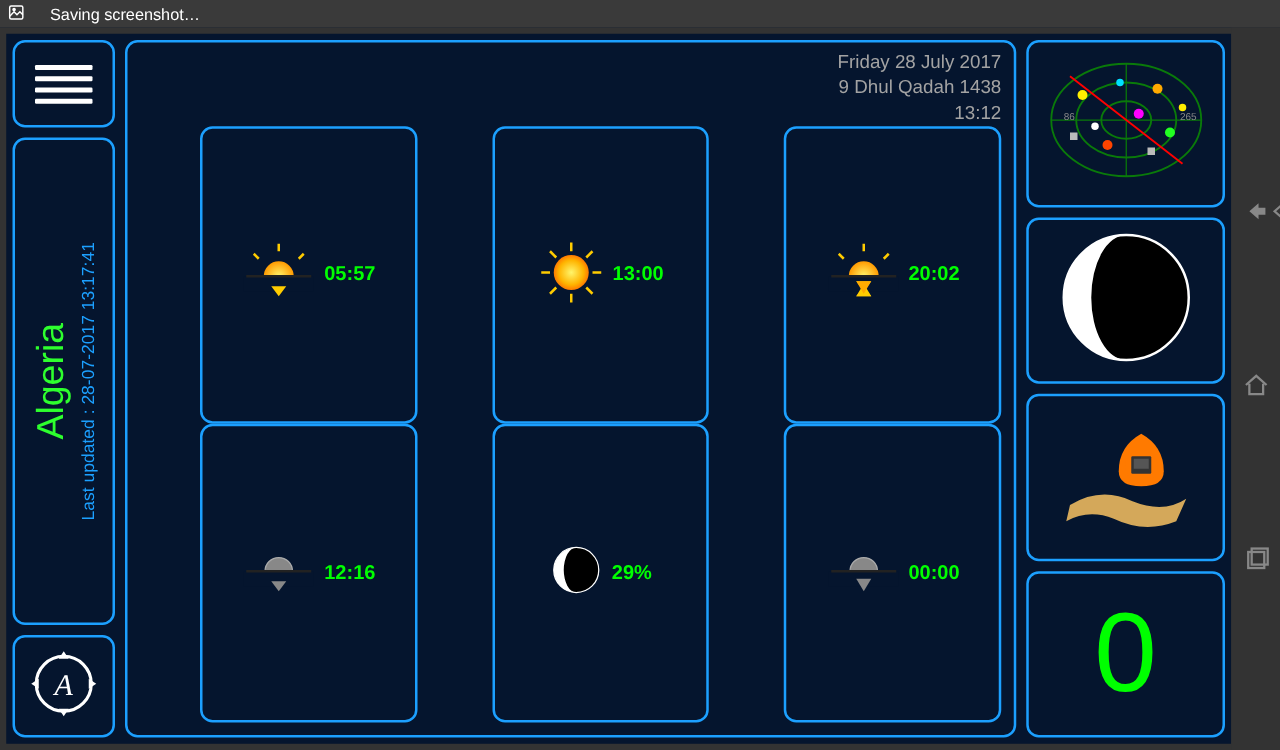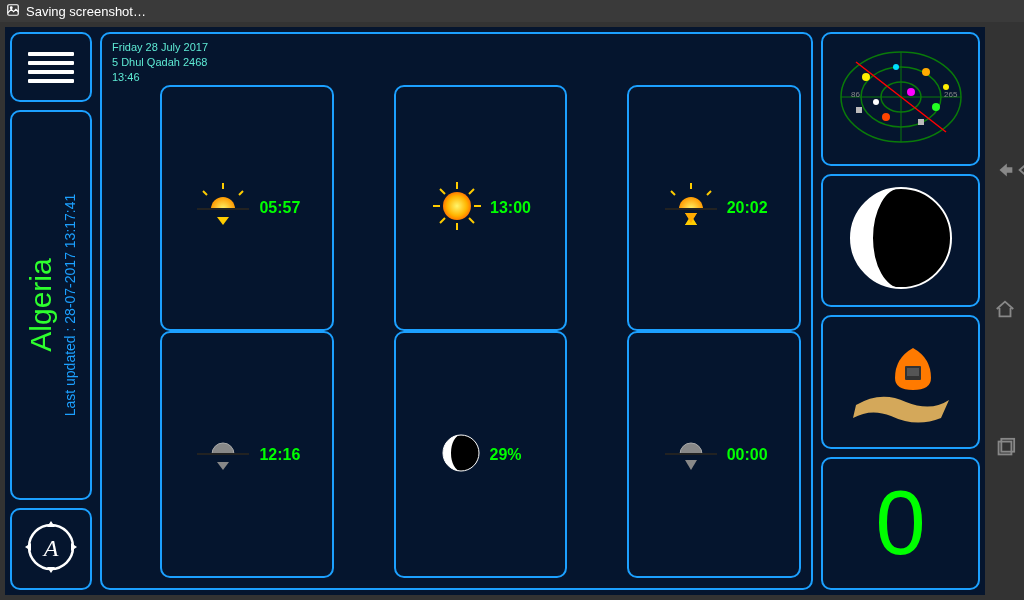--- a/index.html
+++ b/index.html
@@ -1,17 +1,17 @@
 <!DOCTYPE html>
 <html><head>
 <meta charset="utf-8">
 <style>
   * { margin: 0; padding: 0; box-sizing: border-box; }
   html, body { width: 1024px; height: 600px; background: #0a1a33; font-family: Arial, sans-serif; overflow: hidden; }
-  .statusbar { height: 22px; background: #3a3a3a; color: #fff; font-size: 13px; display: flex; align-items: center; padding: 0 6px; gap: 6px; }
+  .statusbar { height: 22px; background: #3a3a3a; color: #fff; font-size: 13px; display: flex; align-items: center; padding: 0 6px; gap: 20px; }
   .statusbar svg { width: 14px; height: 14px; }
   .device { position: absolute; top: 22px; left: 0; right: 0; bottom: 0; background: #333; }
   .screen { position: absolute; top: 5px; left: 5px; width: 980px; bottom: 5px; background: #05152e; display: flex; gap: 8px; padding: 5px; }
   .navbar { position: absolute; right: 0; top: 0; bottom: 0; width: 39px; background: #333; display: flex; flex-direction: column; justify-content: space-around; align-items: center; padding: 80px 0; }
   .navbar svg { width: 22px; height: 22px; }
 
   .col-left { width: 82px; display: flex; flex-direction: column; gap: 8px; }
   .col-main { flex: 1; display: flex; flex-direction: column; }
   .col-right { width: 159px; display: flex; flex-direction: column; gap: 8px; }
 
@@ -22,21 +22,21 @@
   .menu-btn .lines div { height: 4px; background: #fff; margin: 5px 0; border-radius: 1px; }
 
   .info-side { flex: 1; position: relative; display: flex; align-items: center; justify-content: center; }
   .info-side .rot { transform: rotate(-90deg); white-space: nowrap; text-align: center; }
   .loc-name { color: #2eff2e; font-size: 30px; font-weight: normal; display: block; }
   .last-upd { color: #1ca0ff; font-size: 14px; display: block; margin-top: 4px; }
 
   .compass-side { height: 82px; display: flex; align-items: center; justify-content: center; cursor: pointer; }
 
   .main-panel { flex: 1; padding: 6px 10px 10px; display: flex; flex-direction: column; }
-  .header-block { text-align: left; color: #5eead4; font-size: 11px; line-height: 1.35; }
+  .header-block { text-align: right; color: #a3a3a3; font-size: 15px; line-height: 1.35; }
   .section-label { text-align: center; color: #1ca0ff; font-size: 15px; margin: 2px 0 4px; }
   .cards-row { display: flex; gap: 12px; flex: 1; }
   .card { flex: 1; border: 2px solid #1ca0ff; border-radius: 10px; display: flex; align-items: center; justify-content: center; gap: 6px; cursor: pointer; margin-left: 48px; }
   .time-label { color: #00ff00; font-weight: bold; font-size: 16px; }
 
   .right-tile { flex: 1; display: flex; align-items: center; justify-content: center; cursor: pointer; overflow: hidden; }
   .big-zero { color: #00ff00; font-size: 90px; font-weight: normal; line-height: 1; }
 </style>
 </head>
 <body>
@@ -84,22 +84,22 @@
             <text x="28" y="37" font-size="24" fill="#fff" text-anchor="middle" font-family="serif" font-style="italic">A</text>
           </svg>
         </span>
       </div>
     </div>
 
     <div class="col-main">
       <div class="panel main-panel">
         <div class="header-block">
           <div>Friday 28 July 2017</div>
-          <div>5 Dhul Qadah 2468</div>
-          <div>13:46</div>
+          <div>9 Dhul Qadah 1438</div>
+          <div>13:12</div>
         </div>
         <div class="cards-row">
           <div class="card">
             <span>
               <svg width="60" height="50" viewBox="0 0 60 50">
                 <defs>
                     <radialGradient id="sg1" cx="50%" cy="50%">
                       <stop offset="0%" stop-color="#fff56b"></stop>
                       <stop offset="100%" stop-color="#ff9a00"></stop>
                     </radialGradient>

